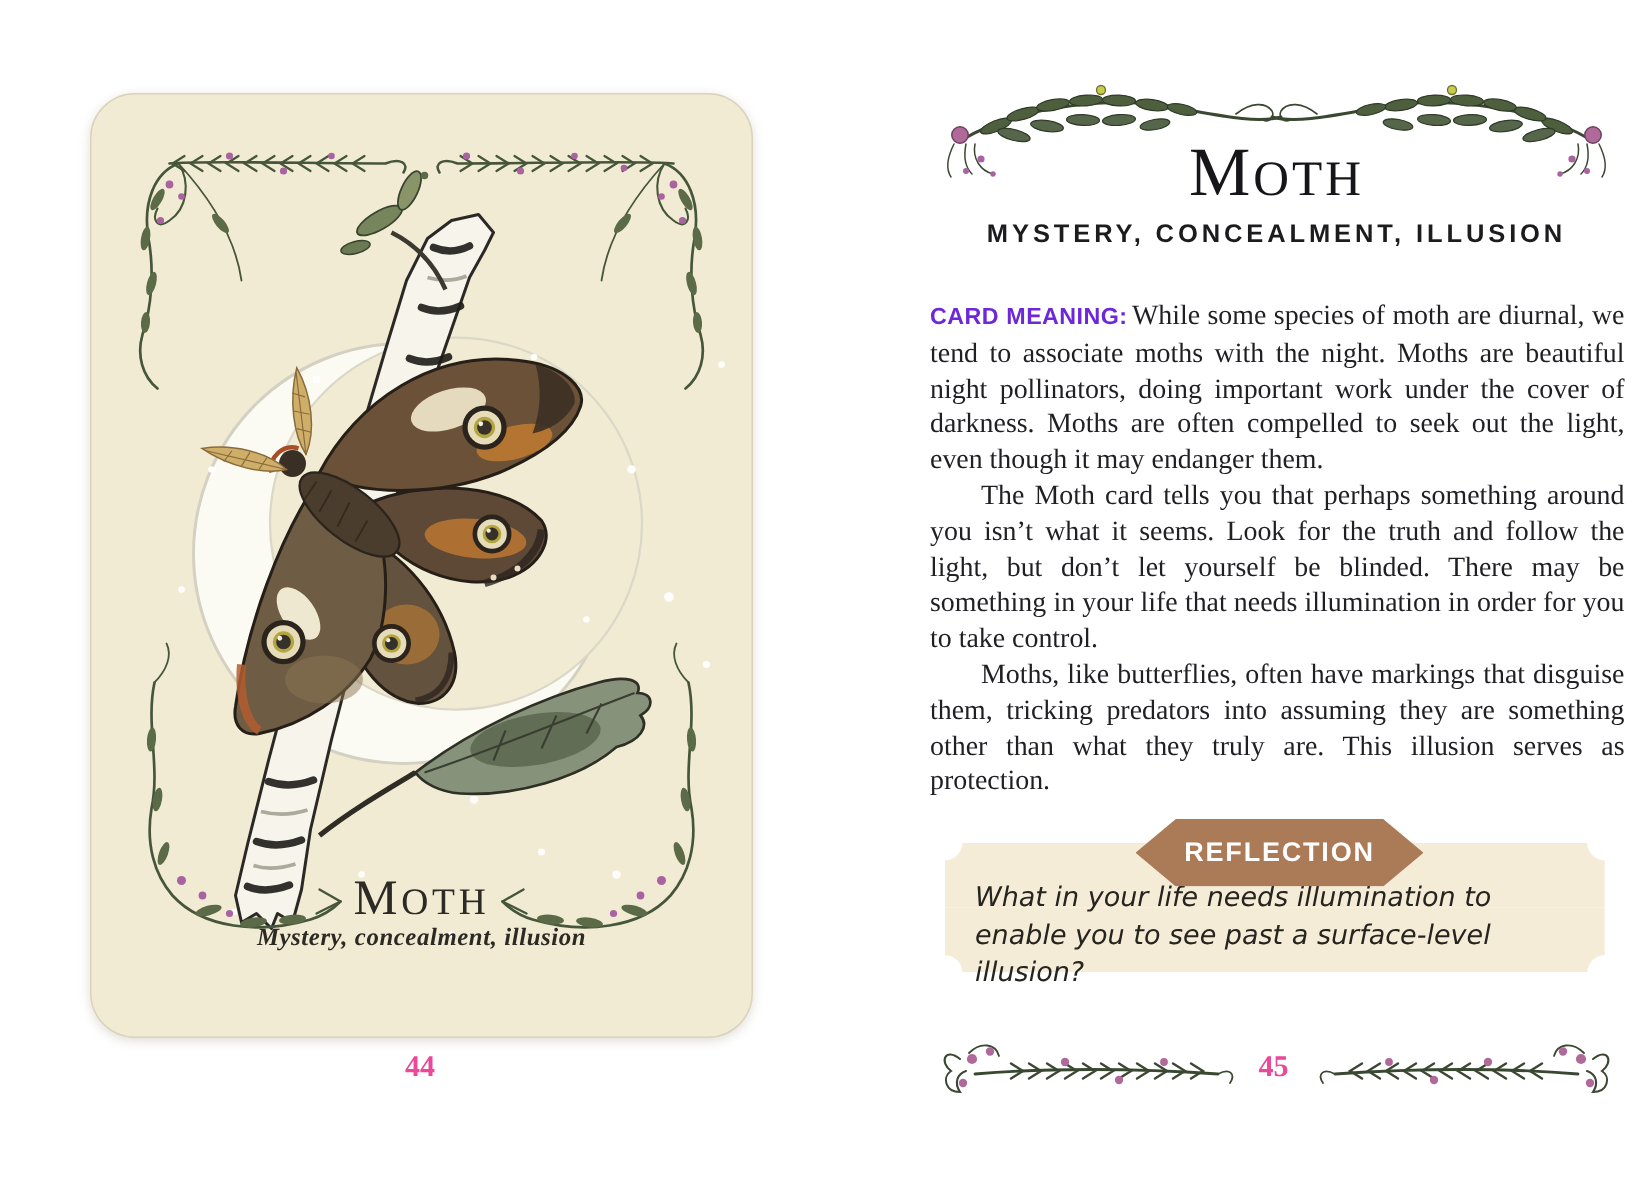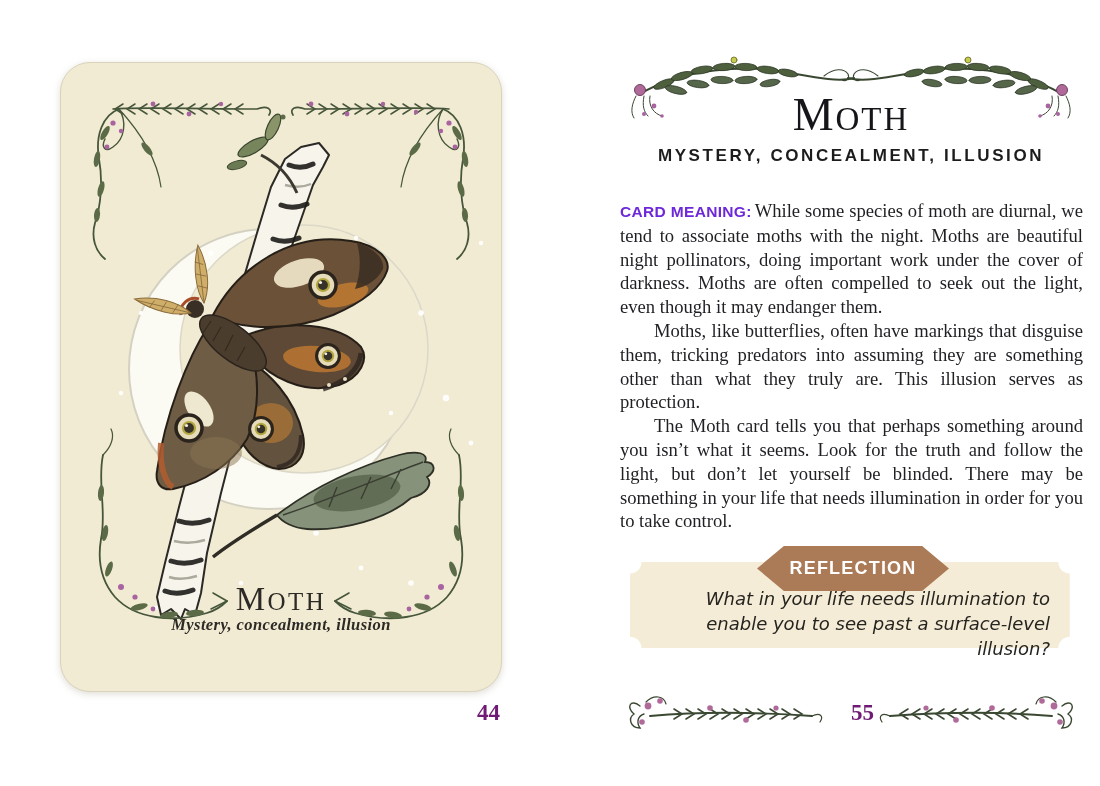--- a/index.html
+++ b/index.html
@@ -9,21 +9,21 @@
   
   .card{position:absolute;left:60px;top:62px;width:440px;height:628px;
         background:#f1ebd3;border:1px solid #d9d3bb;border-radius:30px;
         box-shadow:0 2px 7px rgba(110,100,70,.22);}
   .card-art{position:absolute;left:0;top:0;}
   .card-title{position:absolute;left:0;right:0;top:518px;text-align:center;
         font-size:25px;letter-spacing:2.5px;text-transform:uppercase;color:#2d2a25;font-weight:500;}
   .card-title::first-letter{font-size:33px;}
   .card-subtitle{position:absolute;left:0;right:0;top:552px;text-align:center;
         font-style:italic;font-weight:600;font-size:16.5px;color:#2d2a25;letter-spacing:.4px;}
-  .pageno{position:absolute;font-size:23px;font-weight:600;color:#701a75;text-align:right;}
+  .pageno{position:absolute;font-size:20px;font-weight:600;color:#ec4899;text-align:center;}
   .pageno-left{left:60px;width:440px;top:700px;}
   .pageno-right{left:824px;width:50px;top:700px;}
 
   
   .rp-deco{position:absolute;left:0;top:0;pointer-events:none;}
   .rp-title{position:absolute;left:596px;width:510px;top:88px;text-align:center;
         font-size:33px;letter-spacing:2px;text-transform:uppercase;color:#15151a;font-weight:500;}
   .rp-title::first-letter{font-size:46px;}
   .rp-subtitle{position:absolute;left:596px;width:510px;top:146px;text-align:center;
         font-family:"Liberation Sans", sans-serif;font-weight:600;font-size:17px;
@@ -33,21 +33,21 @@
   .rp-body p.indent{text-indent:34px;}
   .meaning-label{font-family:"Liberation Sans", sans-serif;font-weight:700;
         font-size:15.5px;letter-spacing:.3px;color:#6d28d9;margin-right:3px;}
 
   .reflection-box{position:absolute;left:630px;top:562px;width:440px;height:86px;
         background:
           radial-gradient(circle at top left,     transparent 11px, #f5ecd8 12px) top left    / 50.4% 50.4% no-repeat,
           radial-gradient(circle at top right,    transparent 11px, #f5ecd8 12px) top right   / 50.4% 50.4% no-repeat,
           radial-gradient(circle at bottom left,  transparent 11px, #f5ecd8 12px) bottom left / 50.4% 50.4% no-repeat,
           radial-gradient(circle at bottom right, transparent 11px, #f5ecd8 12px) bottom right/ 50.4% 50.4% no-repeat;}
-  .reflection-question{position:absolute;left:20px;right:20px;top:24px;text-align:right;
+  .reflection-question{position:absolute;left:20px;right:20px;top:24px;text-align:left;
         font-family:"DejaVu Sans", sans-serif;font-style:italic;font-size:18px;
         line-height:25px;color:#26241f;}
   .reflection-ribbon{position:absolute;left:757px;top:546px;width:192px;height:45px;
         background:#ab7a57;
         clip-path:polygon(0% 50%, 14% 0%, 86% 0%, 100% 50%, 86% 100%, 14% 100%);
         display:flex;align-items:center;justify-content:center;}
   .reflection-label{font-family:"Liberation Sans", sans-serif;font-weight:700;font-size:18px;
         letter-spacing:1.2px;color:#ffffff;}
 </style>
 </head>
@@ -349,26 +349,26 @@
       <use href="#fvine" transform="translate(1076,692) scale(-1,1)"></use>
     </svg>
 
     <h1 class="rp-title" style="margin:0;font-weight:500;">Moth</h1>
     <div class="rp-subtitle">Mystery, concealment, illusion</div>
 
     <div class="rp-body">
       <p>
         <span class="meaning-label">CARD MEANING:</span><span>While some species of moth are diurnal, we tend to associate moths with the night. Moths are beautiful night pollinators, doing important work under the cover of darkness. Moths are often compelled to seek out the light, even though it may endanger them.</span>
       </p>
+      <p class="indent">The Moth card tells you that perhaps something around you isn’t what it seems. Look for the truth and follow the light, but don’t let yourself be blinded. There may be something in your life that needs illumination in order for you to take control.</p>
       <p class="indent">Moths, like butterflies, often have markings that disguise them, tricking predators into assuming they are something other than what they truly are. This illusion serves as protection.</p>
-      <p class="indent">The Moth card tells you that perhaps something around you isn’t what it seems. Look for the truth and follow the light, but don’t let yourself be blinded. There may be something in your life that needs illumination in order for you to take control.</p>
     </div>
 
     <div class="reflection-box">
       <div class="reflection-question">What in your life needs illumination to enable you to see past a surface-level illusion?</div>
     </div>
     <div class="reflection-ribbon">
       <span class="reflection-label">REFLECTION</span>
     </div>
 
-    <div class="pageno pageno-right">55</div>
+    <div class="pageno pageno-right">45</div>
   </section>
 </div>
 
 </body></html>

